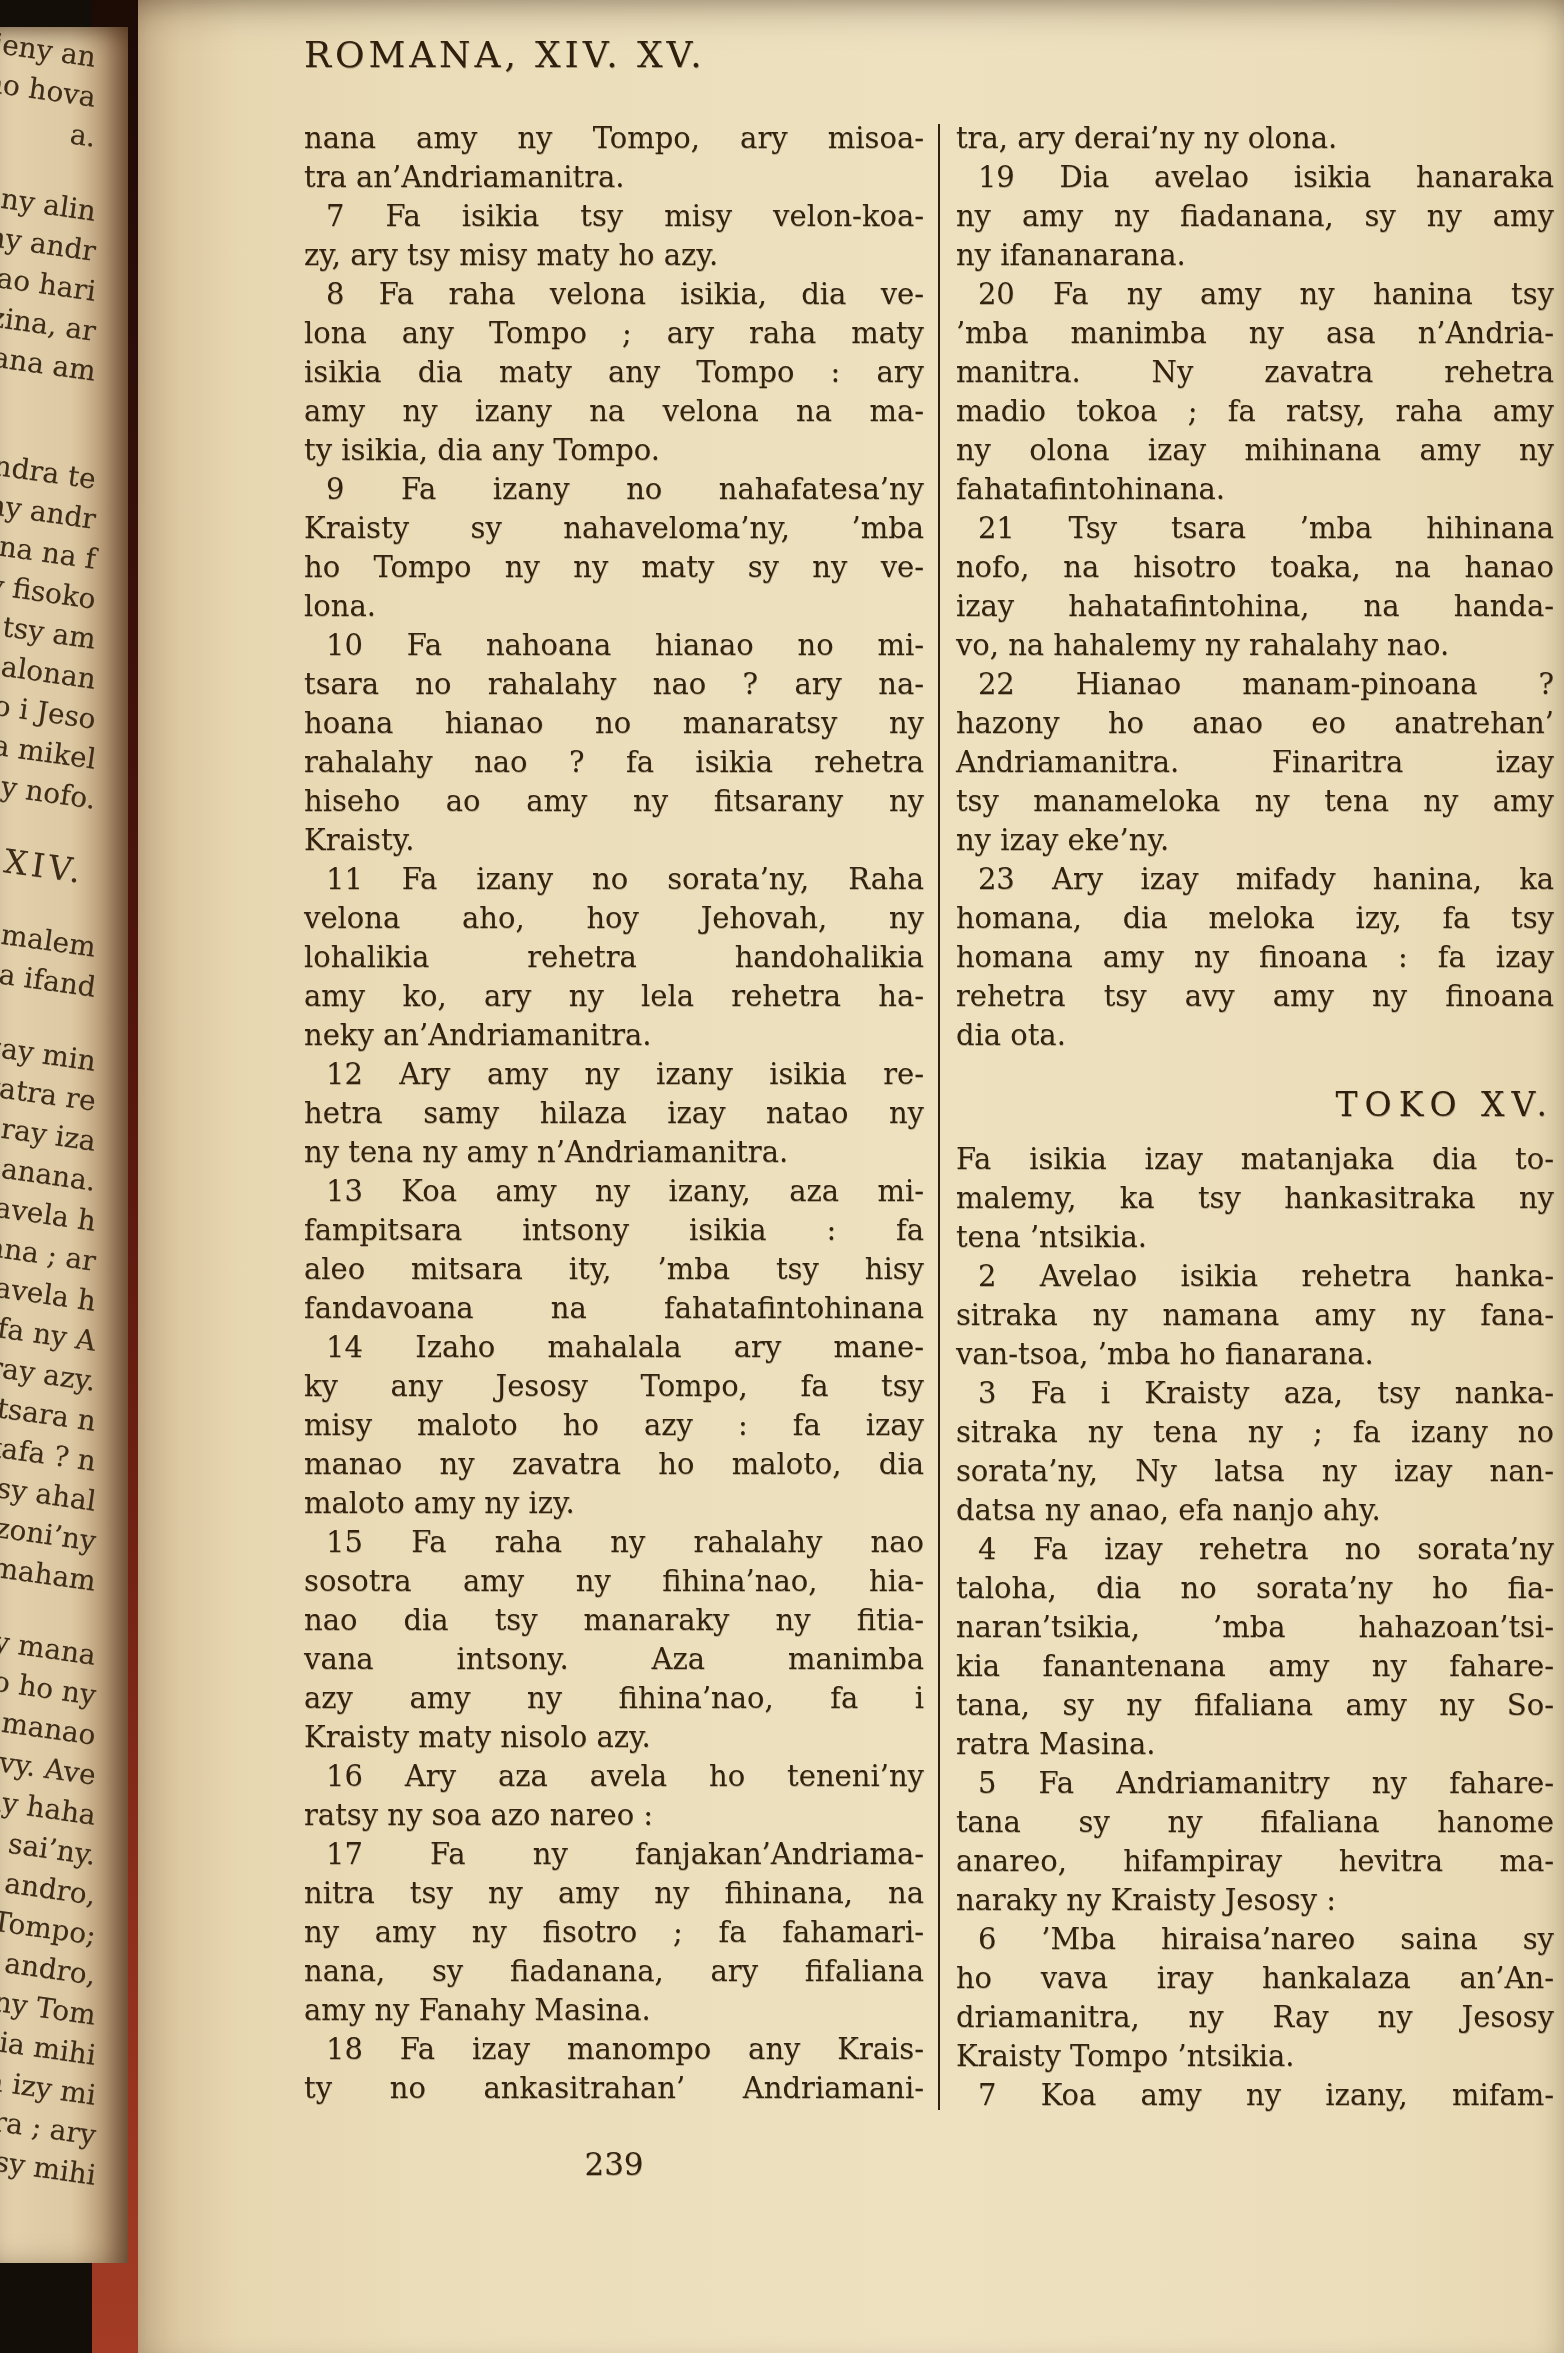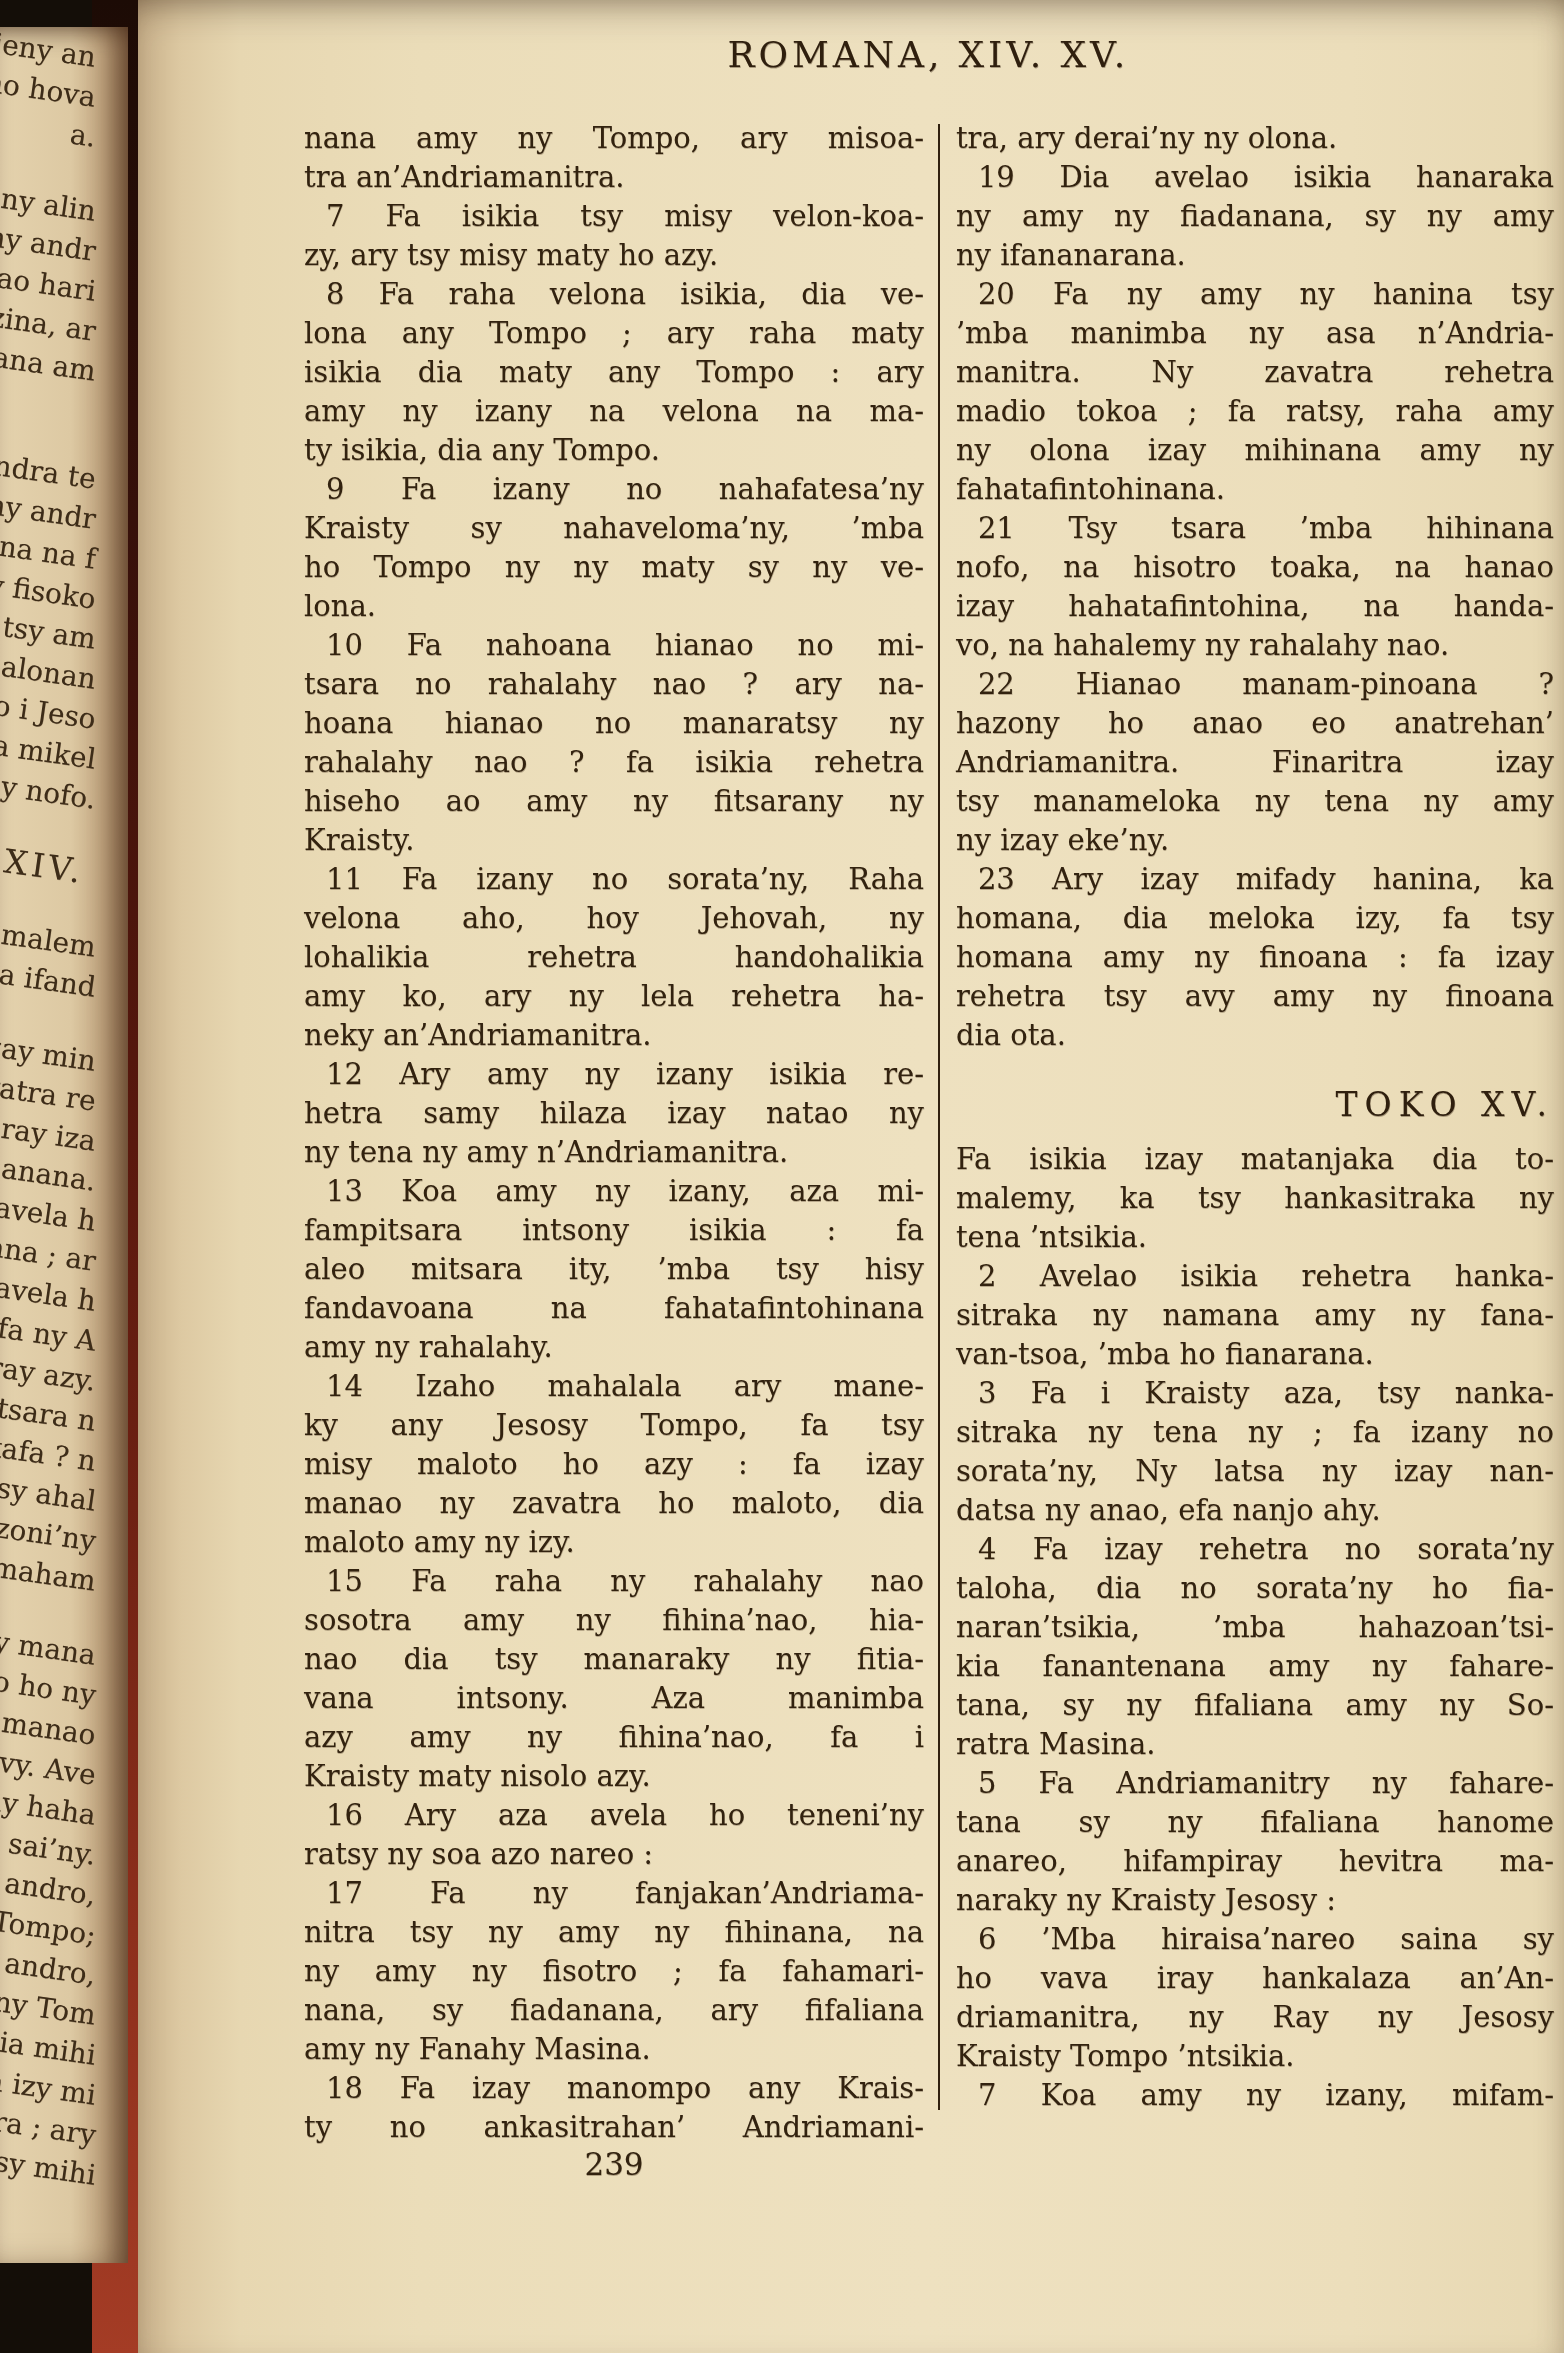--- a/index.html
+++ b/index.html
@@ -33,21 +33,21 @@
   }
   .frag-heading{font-size:33px;letter-spacing:3.9px;padding-right:27px;}
   .frag-gap{height:34px;}
   
   .main-page{
     position:absolute;left:138px;top:0;width:1427px;height:2354px;
     background:linear-gradient(90deg,#c9b18b 0px,#ddc9a2 43px,#e7d7b1 102px,#ebddb9 282px,#eee1c0 55%,#ecdebb 85%,#e7d8b2 100%);
     box-shadow:inset 0 22px 43px -23.5px rgba(40,20,5,.55), inset -12.5px 0 36px -19px rgba(60,30,10,.28);
   }
   .running-header{
-    margin:34px 12.5px 0 166px;text-align:center;
+    margin:34px 12.5px 0 166px;text-align:left;
     font-size:36px;letter-spacing:3.9px;color:#2f1f0e;
     text-shadow:0.5px 0.6px 0 rgba(45,25,8,.35);
   }
   .columns{display:flex;margin:44px 11px 16px 166px;}
   .col-left{width:620px;}
   .column-rule{width:2.3px;height:1986px;background:#30200f;margin:4.7px 15.6px 0 14px;}
   .col-right{flex:1;min-width:0;}
   .line{
     font-size:29px;line-height:39px;height:39px;
     text-align:justify;text-align-last:justify;
@@ -162,21 +162,20 @@
           <div class="line">lohalikia rehetra handohalikia</div>
           <div class="line">amy ko, ary ny lela rehetra ha-</div>
           <div class="line pend">neky an’Andriamanitra.</div>
           <div class="line vstart">12 Ary amy ny izany isikia re-</div>
           <div class="line">hetra samy hilaza izay natao ny</div>
           <div class="line pend">ny tena ny amy n’Andriamanitra.</div>
           <div class="line vstart">13 Koa amy ny izany, aza mi-</div>
           <div class="line">fampitsara intsony isikia : fa</div>
           <div class="line">aleo mitsara ity, ’mba tsy hisy</div>
           <div class="line">fandavoana na fahatafintohinana</div>
-          <div class="line pend">amy ny rahalahy.</div>
           <div class="line vstart">14 Izaho mahalala ary mane-</div>
           <div class="line">ky any Jesosy Tompo, fa tsy</div>
           <div class="line">misy maloto ho azy : fa izay</div>
           <div class="line">manao ny zavatra ho maloto, dia</div>
           <div class="line pend">maloto amy ny izy.</div>
           <div class="line vstart">15 Fa raha ny rahalahy nao</div>
           <div class="line">sosotra amy ny fihina’nao, hia-</div>
           <div class="line">nao dia tsy manaraky ny fitia-</div>
           <div class="line">vana intsony. Aza manimba</div>
           <div class="line">azy amy ny fihina’nao, fa i</div>

